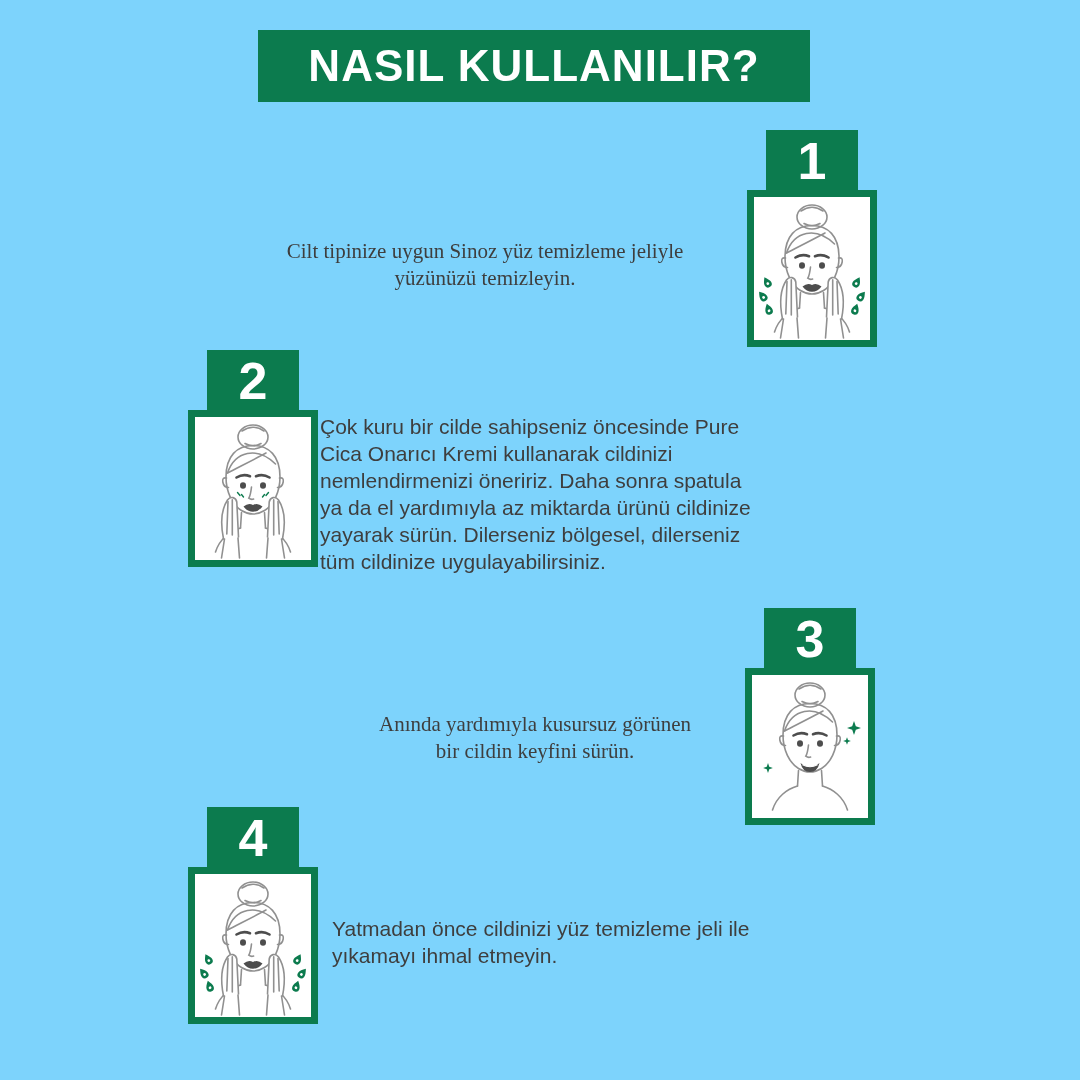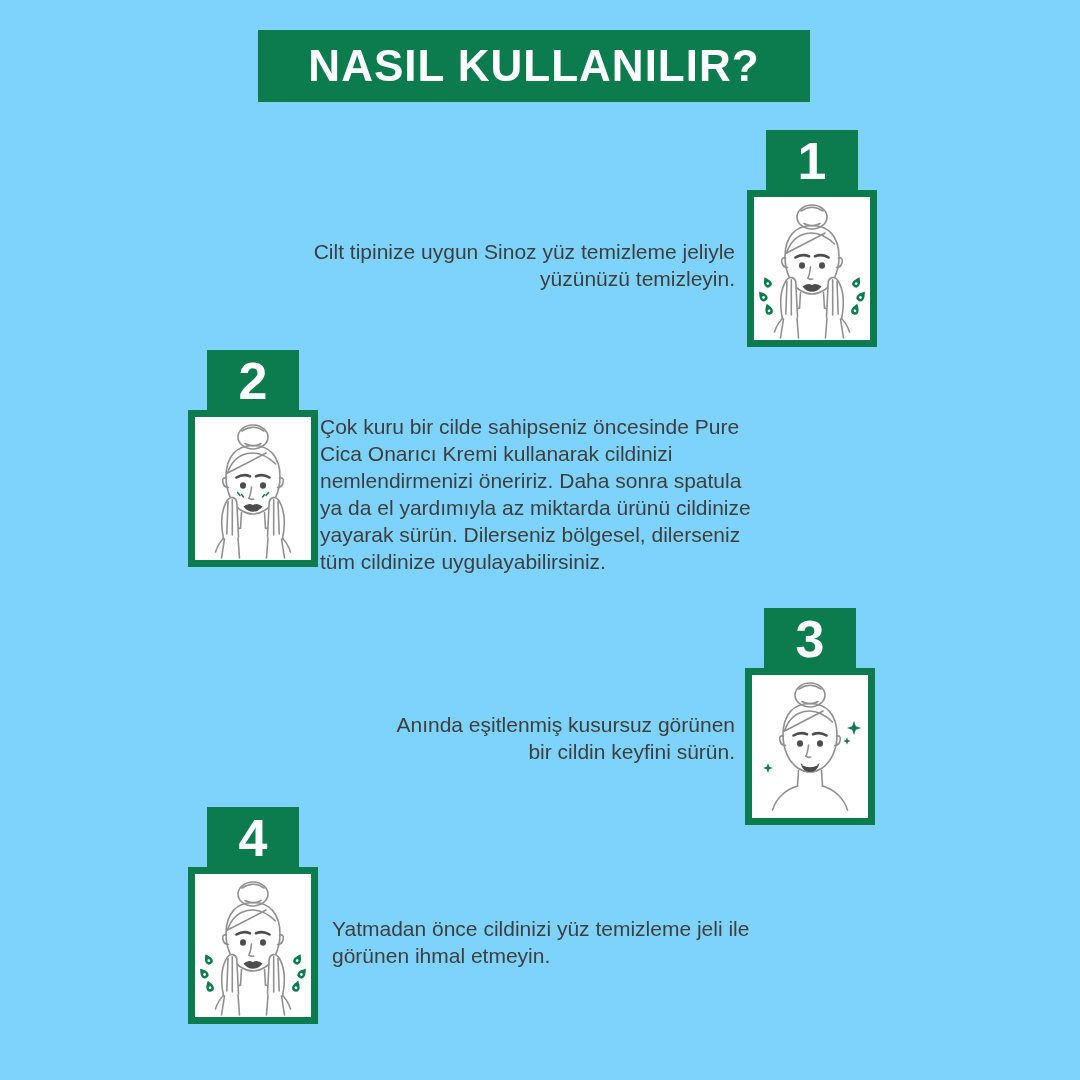--- a/index.html
+++ b/index.html
@@ -22,21 +22,21 @@
   }
   .step-box {
     position:absolute; top:60px; left:0; width:116px; height:143px;
     border:7px solid #0c7b4e; background:#ffffff;
   }
   .step-box svg { width:116px; height:143px; display:block; }
   .step-text {
     position:absolute; color:#3e3e3e; font-size:21px; line-height:27px;
     white-space:pre-line;
   }
-  .ta-r { text-align:right; }
+  .ta-r { text-align:center;font-family:Liberation Serif, serif; }
   #s1 { left:747px; top:130px; }
   #s2 { left:188px; top:350px; }
   #s3 { left:745px; top:608px; }
   #s4 { left:188px; top:807px; }
   #t1 { left:235px; top:238px; width:500px; }
   #t2 { left:320px; top:413px; width:520px; }
   #t3 { left:335px; top:711px; width:400px; }
   #t4 { left:332px; top:915px; width:525px; }
 </style>
 </head>
@@ -178,32 +178,32 @@
       <span>3</span>
     </div>
     <div class="step-box">
       <svg viewBox="0 0 116 143">
         <use href="#il-base"></use>
           <use href="#il-smile"></use>
           <use href="#il-sparkles"></use>
       </svg>
     </div>
   </div>
-  <div class="step-text ta-r" id="t3">Anında eşitlenmiş kusursuz görünen
+  <div class="step-text ta-r" id="t3">Anında yardımıyla kusursuz görünen
 bir cildin keyfini sürün.</div>
 
   <div class="step" id="s4">
     <div class="step-tab">
       <span>4</span>
     </div>
     <div class="step-box">
       <svg viewBox="0 0 116 143">
         <use href="#il-base"></use>
           <use href="#il-lips"></use>
           <use href="#il-hands"></use>
           <use href="#il-droplets"></use>
       </svg>
     </div>
   </div>
   <div class="step-text" id="t4">Yatmadan önce cildinizi yüz temizleme jeli ile
-görünen ihmal etmeyin.</div>
+yıkamayı ihmal etmeyin.</div>
 
 </div>
 
 </body></html>

